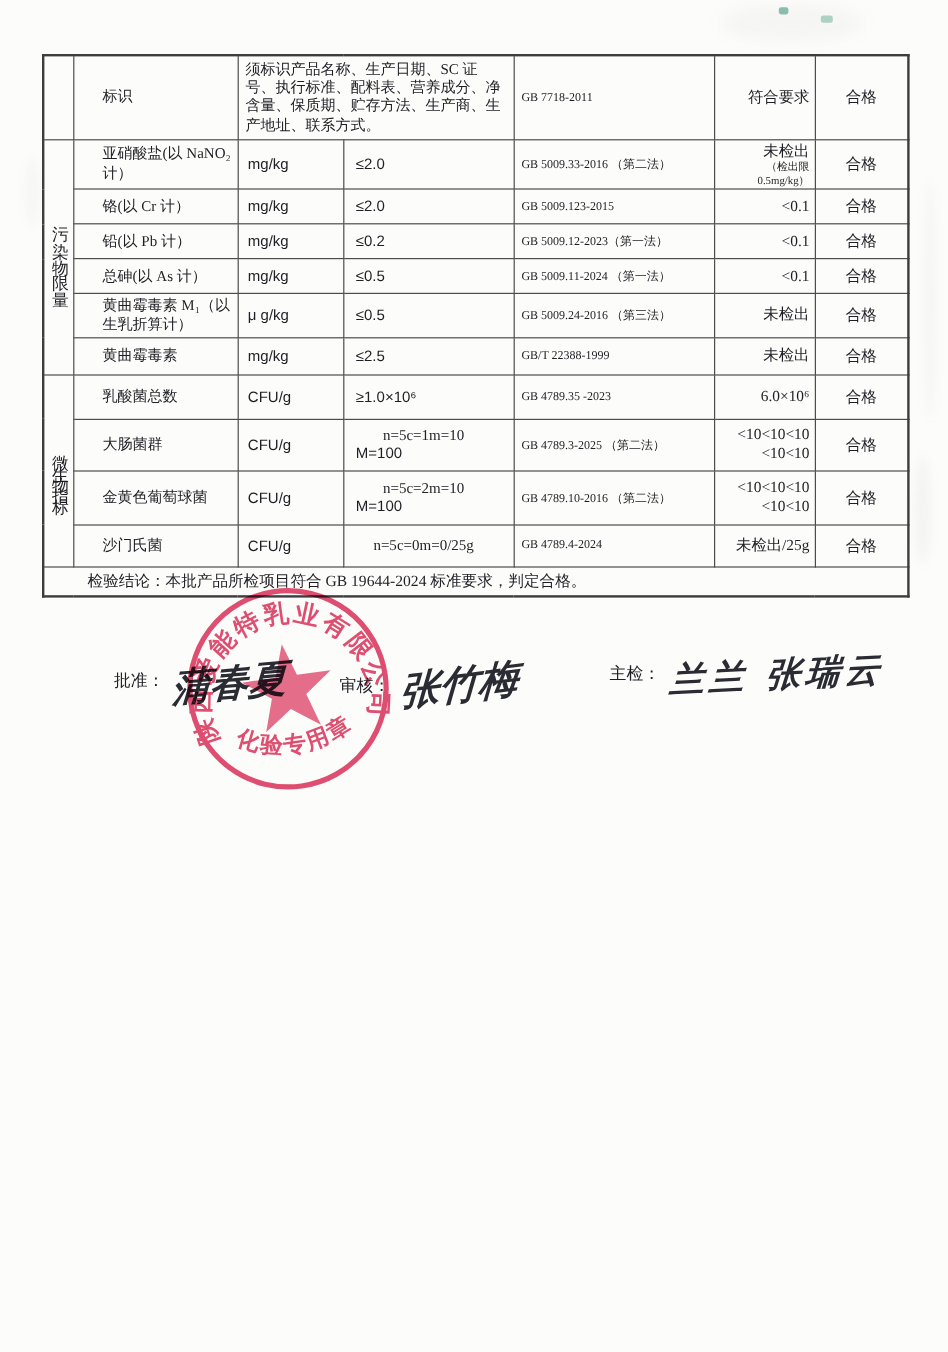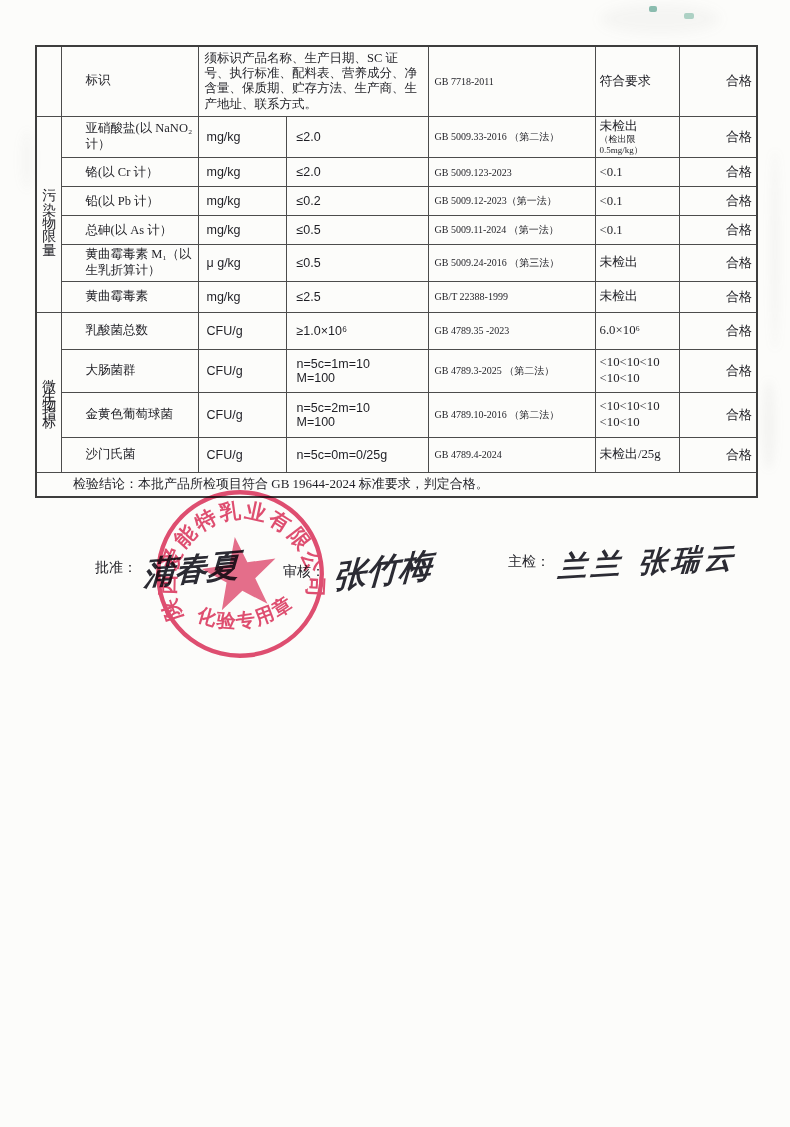--- a/index.html
+++ b/index.html
@@ -29,25 +29,25 @@
   td.cat{text-align:center;padding:0;}
   td.cat .vtxt{
     writing-mode:vertical-rl;text-orientation:upright;
     letter-spacing:14px;font-size:14px;display:inline-block;
   }
   td.cat .vtxt.tight{letter-spacing:9px;}
   td.item{padding-left:24px;font-size:12.5px;line-height:1.25;}
   td.unit{padding-left:8px;font-family:"Liberation Sans","DejaVu Sans",sans-serif;font-size:12.5px;margin-left:35px;}
   td.limit{padding-left:10px;font-family:"Liberation Sans","DejaVu Sans",sans-serif;font-size:12.5px;}
   td.std{padding-left:6px;font-size:10px;}
-  td.res{text-align:left;font-size:12.8px;line-height:1.2;}
+  td.res{text-align:right;font-size:12.8px;line-height:1.2;}
   td.res .note{display:block;font-size:9px;}
-  td.ok{text-align:right;font-size:13px;}
+  td.ok{text-align:center;font-size:13px;}
   td.desc{font-size:12.5px;line-height:1.22;padding:3px 6px;}
-  .ncm{display:flex;justify-content:flex-start;padding-right:14px;}
+  .ncm{display:flex;justify-content:center;padding-right:14px;font-family:Liberation Serif, serif;}
   .ncm span{white-space:nowrap;}
   td.concl{font-size:13px;padding-left:36px;}
 
   
   .sig{position:absolute;font-size:14px;white-space:nowrap;}
   .sig .lbl{font-size:14px;}
   .hand{
     font-family:"DejaVu Serif","Liberation Serif",serif;
     font-style:italic;font-weight:600;color:#2b2b33;
     display:inline-block;
@@ -112,21 +112,21 @@
           <span>未检出</span>
           <span class="note">（检出限 0.5mg/kg）</span>
         </td>
         <td class="ok">合格</td>
       </tr>
 
       <tr style="height:29px">
         <td class="item">铬(以 Cr 计）</td>
         <td class="unit">mg/kg</td>
         <td class="limit">≤2.0</td>
-        <td class="std">GB 5009.123-2023</td>
+        <td class="std">GB 5009.123-2015</td>
         <td class="res">&lt;0.1</td>
         <td class="ok">合格</td>
       </tr>
 
       <tr style="height:29px">
         <td class="item">铅(以 Pb 计）</td>
         <td class="unit">mg/kg</td>
         <td class="limit">≤0.2</td>
         <td class="std">GB 5009.12-2023（第一法）</td>
         <td class="res">&lt;0.1</td>

